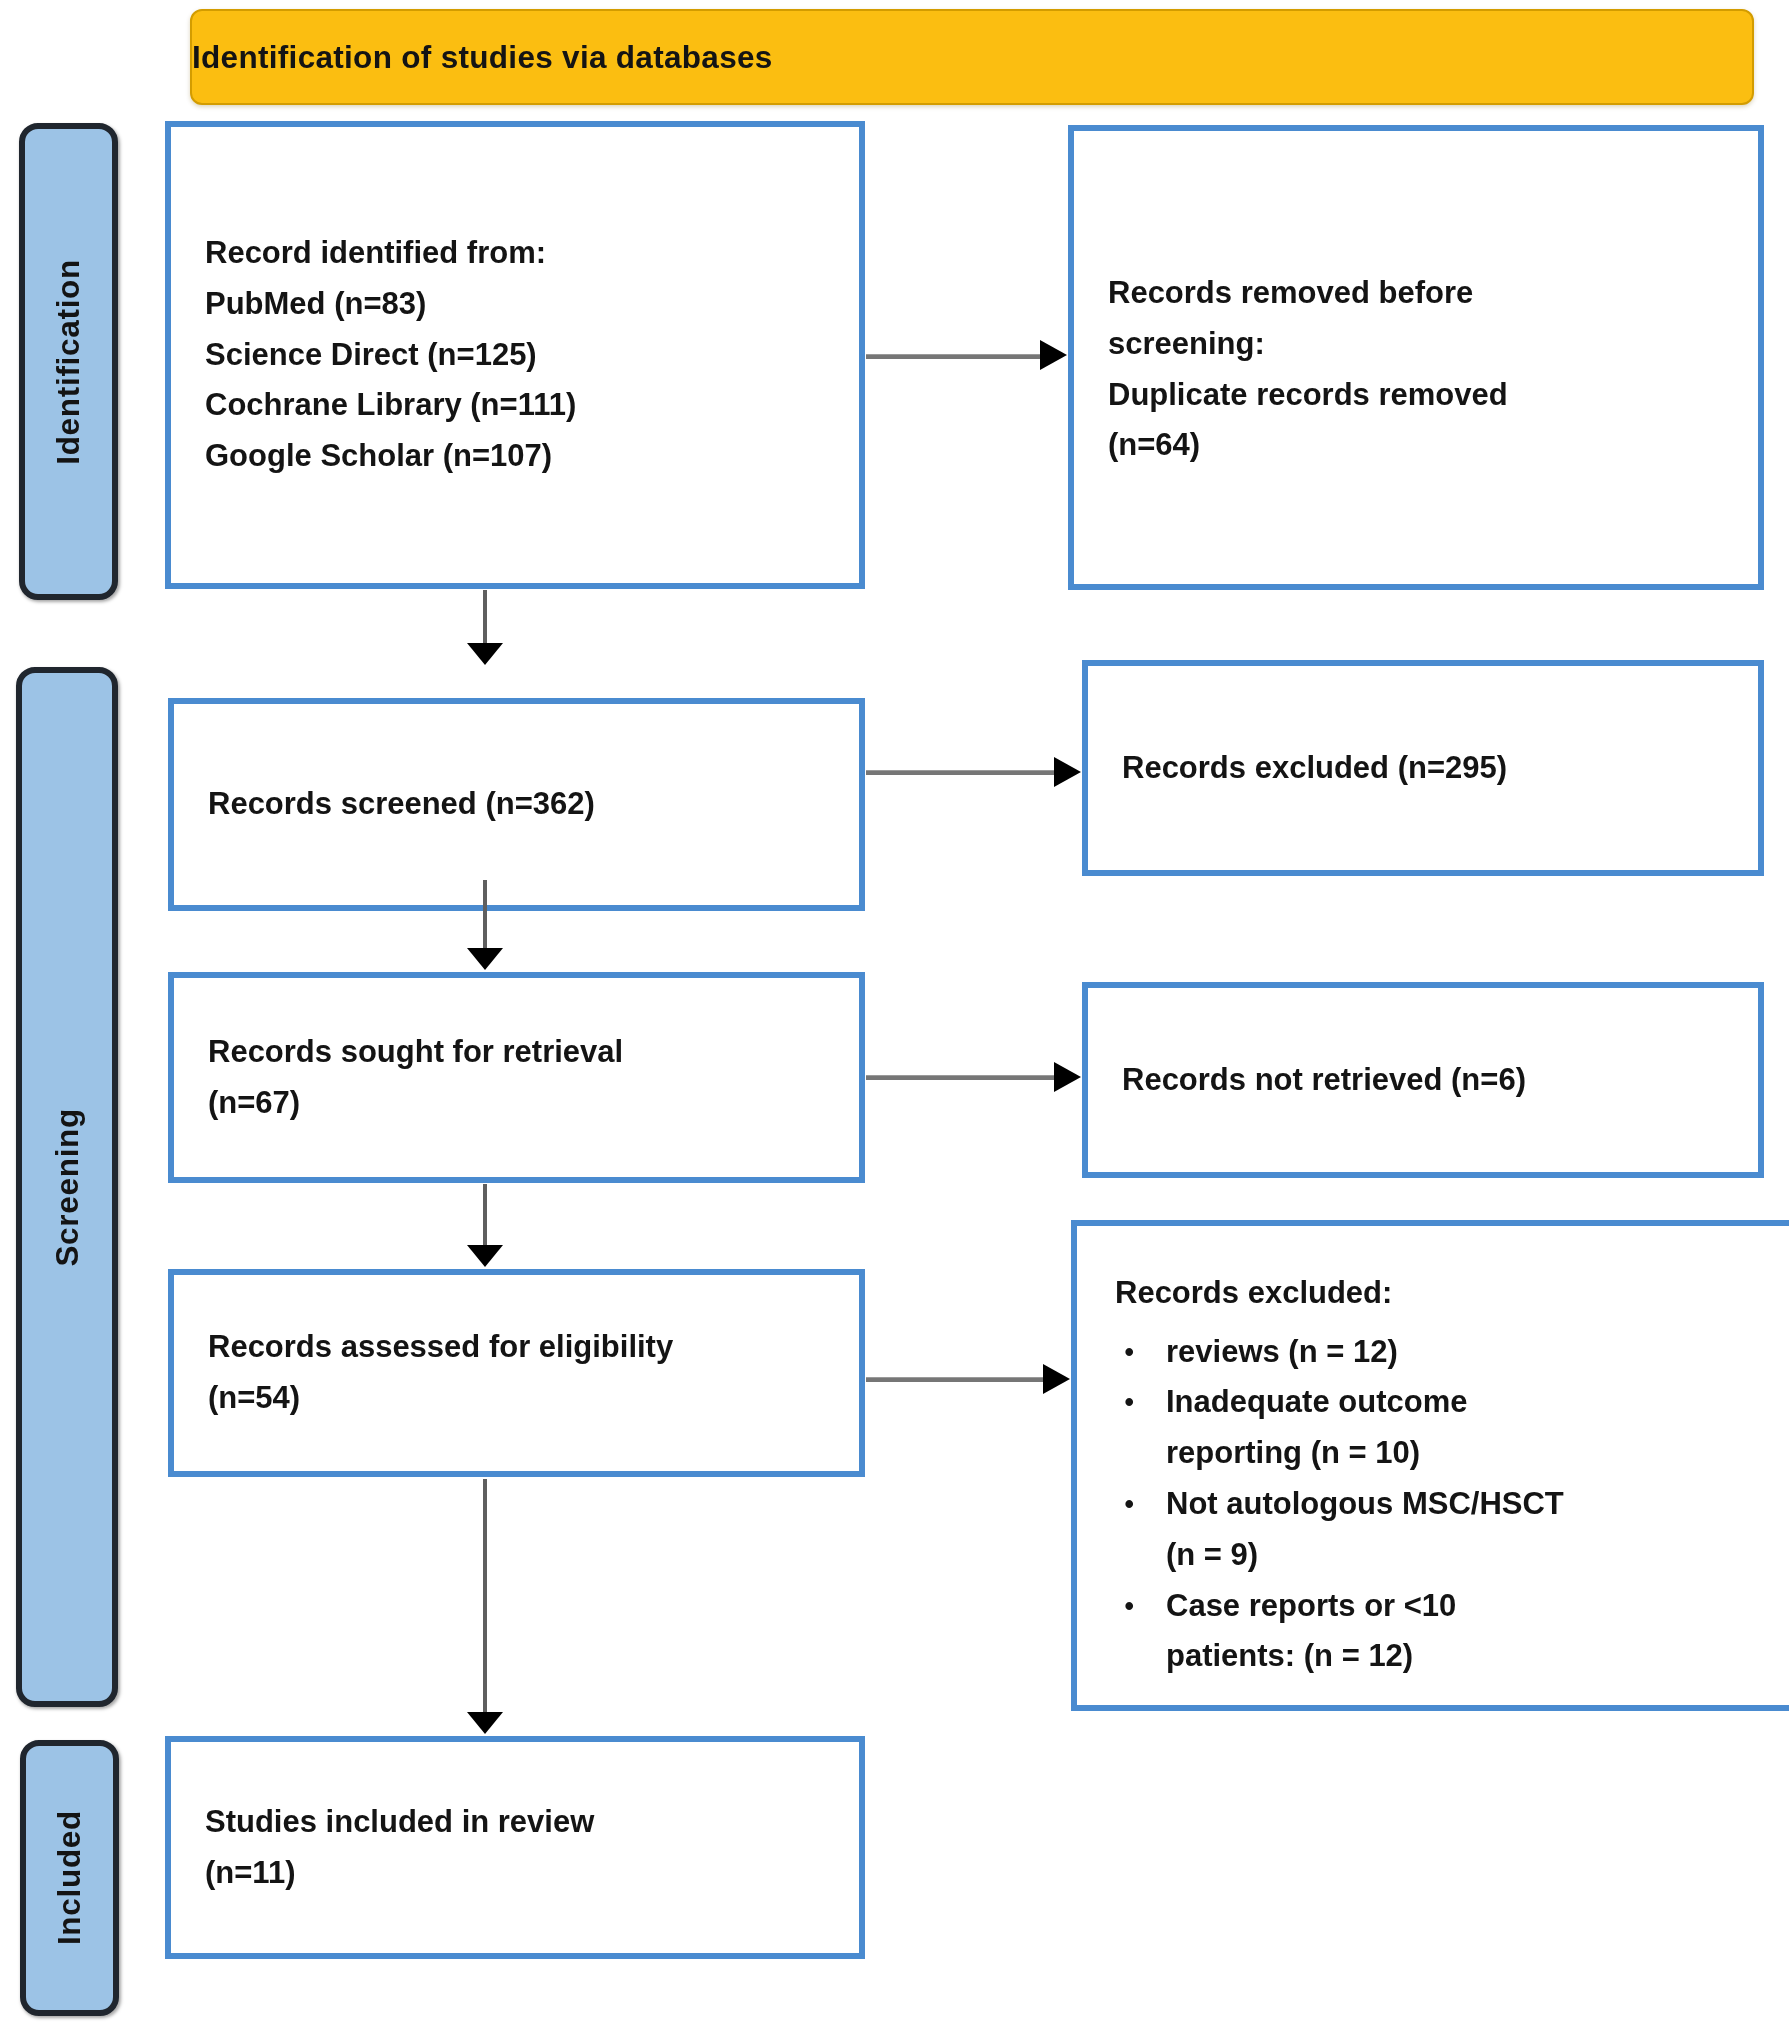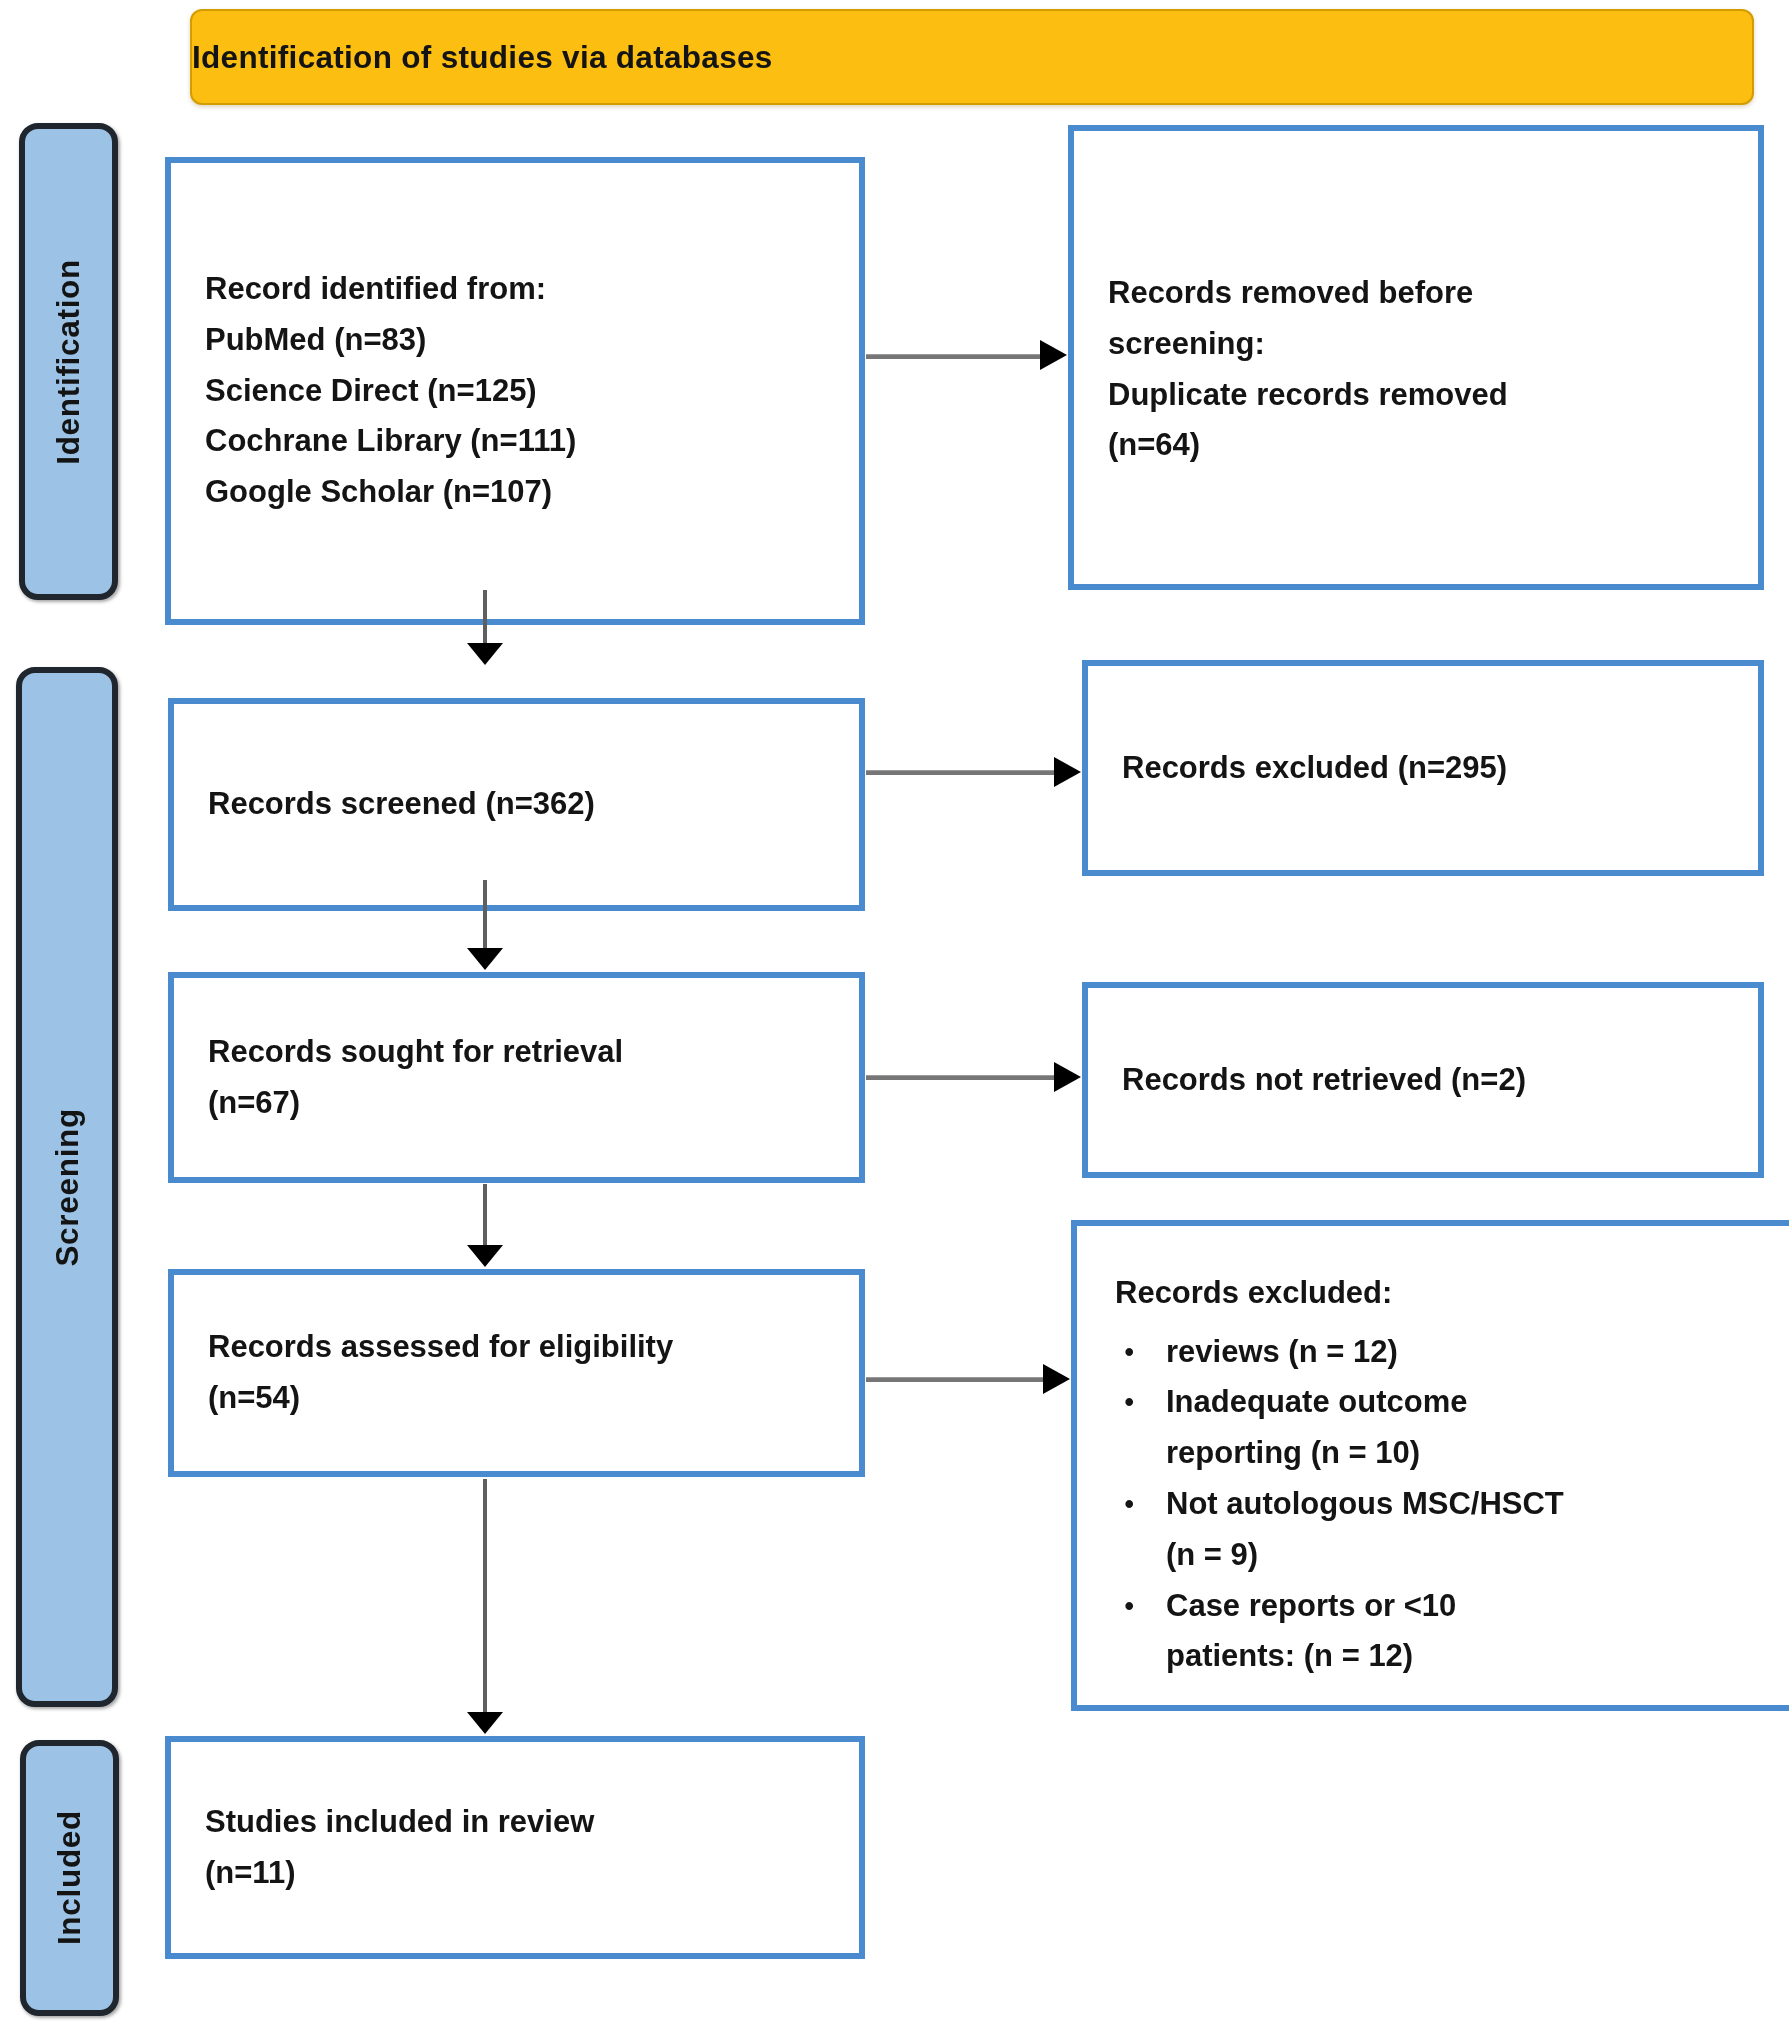--- a/index.html
+++ b/index.html
@@ -57,21 +57,21 @@
     box-sizing: border-box;
     display: flex;
     align-items: center;
   }
   .box-inner {
     padding-left: 34px;
     font-size: 31px;
     line-height: 1.64;
     text-align: left;
   }
-  .box-b1 { left: 165px;  top: 121px;  width: 700px; height: 468px; margin-top: 36px; }
+  .box-b1 { left: 165px;  top: 121px;  width: 700px; height: 468px; }
   .box-r1 { left: 1068px; top: 125px;  width: 696px; height: 465px; }
   .box-b2 { left: 168px;  top: 698px;  width: 697px; height: 213px; }
   .box-r2 { left: 1082px; top: 660px;  width: 682px; height: 216px; }
   .box-b3 { left: 168px;  top: 972px; width: 697px; height: 211px; }
   .box-r3 { left: 1082px; top: 982px; width: 682px; height: 196px; }
   .box-b4 { left: 168px;  top: 1269px; width: 697px; height: 208px; }
   .box-r4 { left: 1071px; top: 1220px; width: 780px; height: 491px; align-items: center; }
   .box-b5 { left: 165px;  top: 1736px; width: 700px; height: 223px; }
 
   .w680 { max-width: 456px; margin-top: 24px; }
@@ -161,21 +161,21 @@
     <div class="box-inner">Records screened (n=362)</div>
   </div>
   <div class="box box-r2">
     <div class="box-inner">Records excluded (n=295)</div>
   </div>
 
   <div class="box box-b3">
     <div class="box-inner w730">Records sought for retrieval (n=67)</div>
   </div>
   <div class="box box-r3">
-    <div class="box-inner">Records not retrieved (n=2)</div>
+    <div class="box-inner">Records not retrieved (n=6)</div>
   </div>
 
   <div class="box box-b4">
     <div class="box-inner w800">Records assessed for eligibility (n=54)</div>
   </div>
   <div class="box box-r4">
     <div class="box-inner r4-inner">
       <div>Records excluded:</div>
       <div class="bullet-list">
         <div class="bullet-row">

